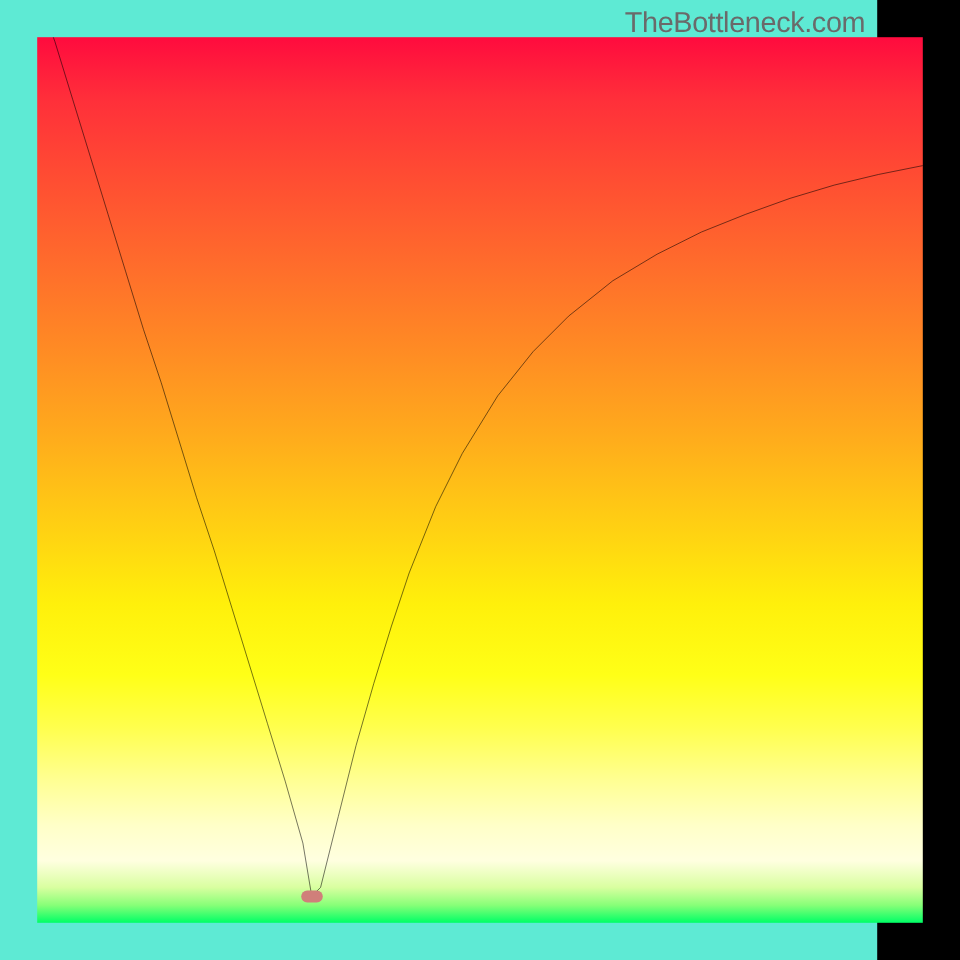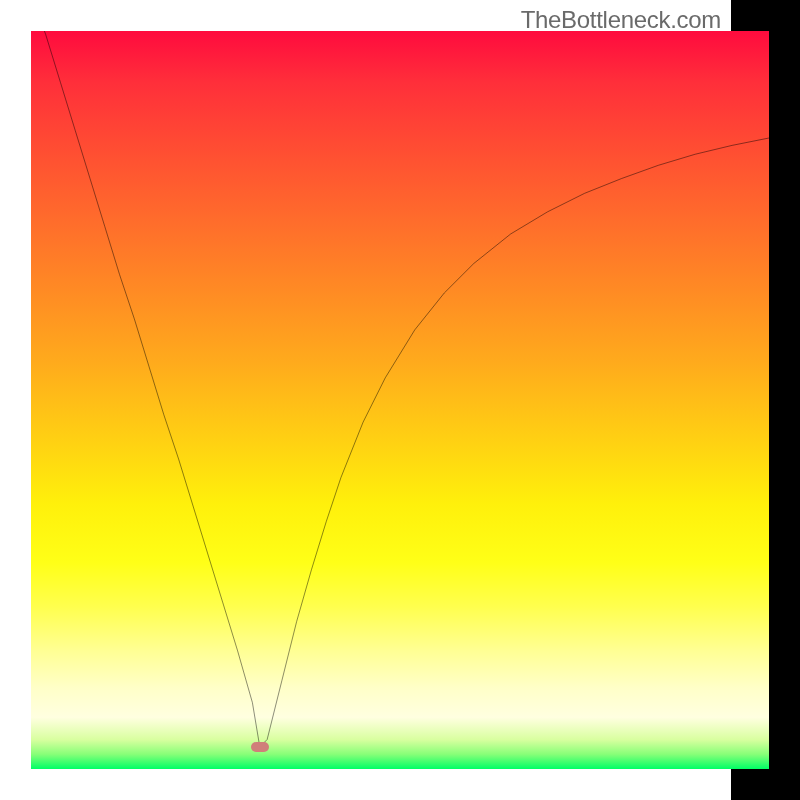--- a/index.html
+++ b/index.html
@@ -1,21 +1,21 @@
 <!DOCTYPE html>
 <html><head>
 <meta charset="utf-8">
 <style>
   * { margin: 0; padding: 0; box-sizing: border-box; }
   html, body { width: 800px; height: 800px; overflow: hidden; }
   body { background: #000; font-family: Arial, Helvetica, sans-serif; }
   .frame {
     width: 731px;
     height: 800px;
-    background: #ffffff;
+    background: #5eead4;
     position: relative;
   }
   .plot-area {
     position: absolute;
     left: 31px;
     top: 31px;
     width: 738px;
     height: 738px;
     background: linear-gradient(to bottom,
       #ff0b3e 0%,

